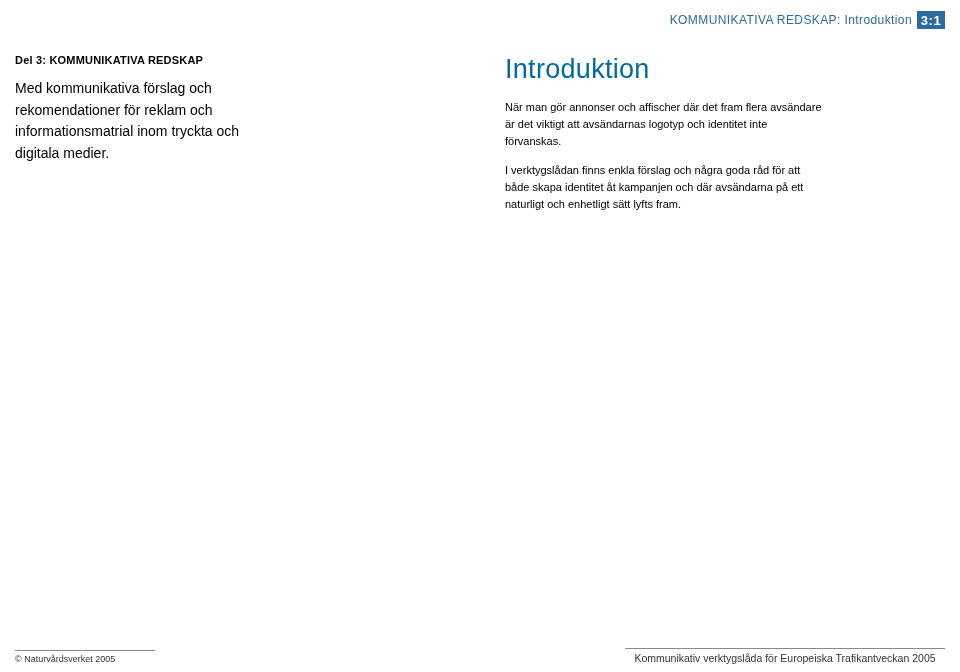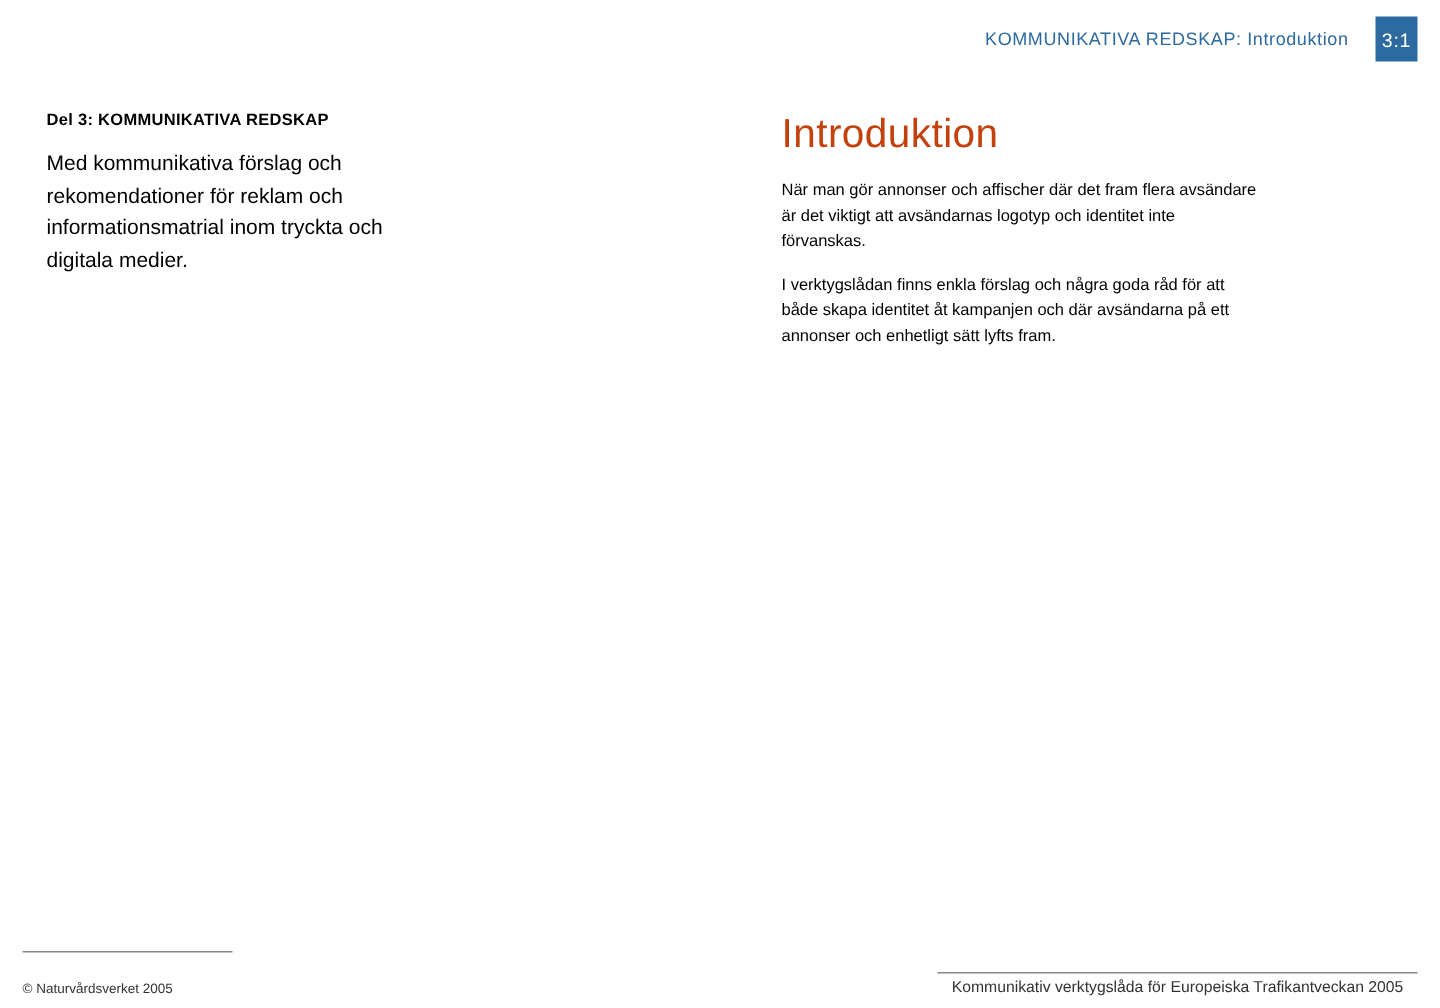--- a/index.html
+++ b/index.html
@@ -1,49 +1,49 @@
 <!DOCTYPE html>
 <html><head>
 <meta charset="utf-8">
 <style>
   * { margin: 0; padding: 0; box-sizing: border-box; }
   html, body { width: 960px; height: 672px; font-family: Helvetica, Arial, sans-serif; background: #fff; color: #000; }
   .page { position: relative; width: 960px; height: 672px; }
   .header { position: absolute; top: 11px; right: 15px; display: flex; align-items: center; }
-  .header-title { font-size: 12px; color: #2c6a9f; letter-spacing: 0.4px; margin-right: 18px; }
-  .page-badge { display: inline-flex; align-items: center; justify-content: center; background: #2c6a9f; color: #fff; font-weight: normal; font-size: 13px; width: 28px; height: 30px; letter-spacing: 0.5px; }
-  .content { position: absolute; top: 74px; left: 15px; right: 15px; display: flex; margin-left: 16px; }
+  .header-title { font-size: 12px; color: #2c6a9f; letter-spacing: 0.4px; margin-right: 5px; }
+  .page-badge { display: inline-flex; align-items: center; justify-content: center; background: #2c6a9f; color: #fff; font-weight: bold; font-size: 13px; width: 28px; height: 18px; letter-spacing: 0.5px; }
+  .content { position: absolute; top: 54px; left: 15px; right: 15px; display: flex; }
   .col-left { width: 290px; padding-right: 24px; }
   .col-right { margin-left: 200px; width: 320px; }
   .section-label { font-size: 11px; font-weight: bold; margin-bottom: 12px; letter-spacing: 0.2px; }
   .body-text { font-size: 14px; line-height: 1.55; }
-  .heading { font-size: 27px; font-weight: 300; color: #c2410c; margin-bottom: 14px; letter-spacing: 0.3px; }
+  .heading { font-size: 27px; font-weight: 300; color: #0369a1; margin-bottom: 14px; letter-spacing: 0.3px; }
   .para { font-size: 11px; line-height: 1.55; margin-bottom: 12px; }
   .footer { position: absolute; bottom: 8px; left: 15px; right: 15px; display: flex; justify-content: space-between; align-items: flex-end; }
-  .footer-left { font-size: 9px; color: #333; border-top: 0.5px solid #888; padding-top: 19px; width: 140px; }
+  .footer-left { font-size: 9px; color: #333; border-top: 0.5px solid #888; padding-top: 3px; width: 140px; }
   .footer-right { font-size: 10.5px; color: #333; border-top: 0.5px solid #888; padding-top: 3px; width: 320px; text-align: center; }
 </style>
 </head>
 <body>
 <div class="page">
 
 <div class="header">
   <span class="header-title">KOMMUNIKATIVA REDSKAP: Introduktion</span>
   <span class="page-badge">3:1</span>
 </div>
 
 <div class="content">
   <div class="col-left">
     <div class="section-label">Del 3: KOMMUNIKATIVA REDSKAP</div>
     <div class="body-text">Med kommunikativa förslag och rekomenda­tioner för reklam och informationsmatrial inom tryckta och digitala medier.</div>
   </div>
   <div class="col-right">
     <div class="heading">Introduktion</div>
     <div class="para">När man gör annonser och affischer där det fram flera av­sändare är det viktigt att avsändarnas logotyp och identitet inte förvanskas.</div>
-    <div class="para">I verktygslådan finns enkla förslag och några goda råd för att både skapa identitet åt kampanjen och där avsändarna på ett annonser och enhetligt sätt lyfts fram.</div>
+    <div class="para">I verktygslådan finns enkla förslag och några goda råd för att både skapa identitet åt kampanjen och där avsändarna på ett naturligt och enhetligt sätt lyfts fram.</div>
   </div>
 </div>
 
 <div class="footer">
   <div class="footer-left">© Naturvårdsverket 2005</div>
   <div class="footer-right">Kommunikativ verktygslåda för Europeiska Trafikantveckan 2005</div>
 </div>
 
 </div>
 

